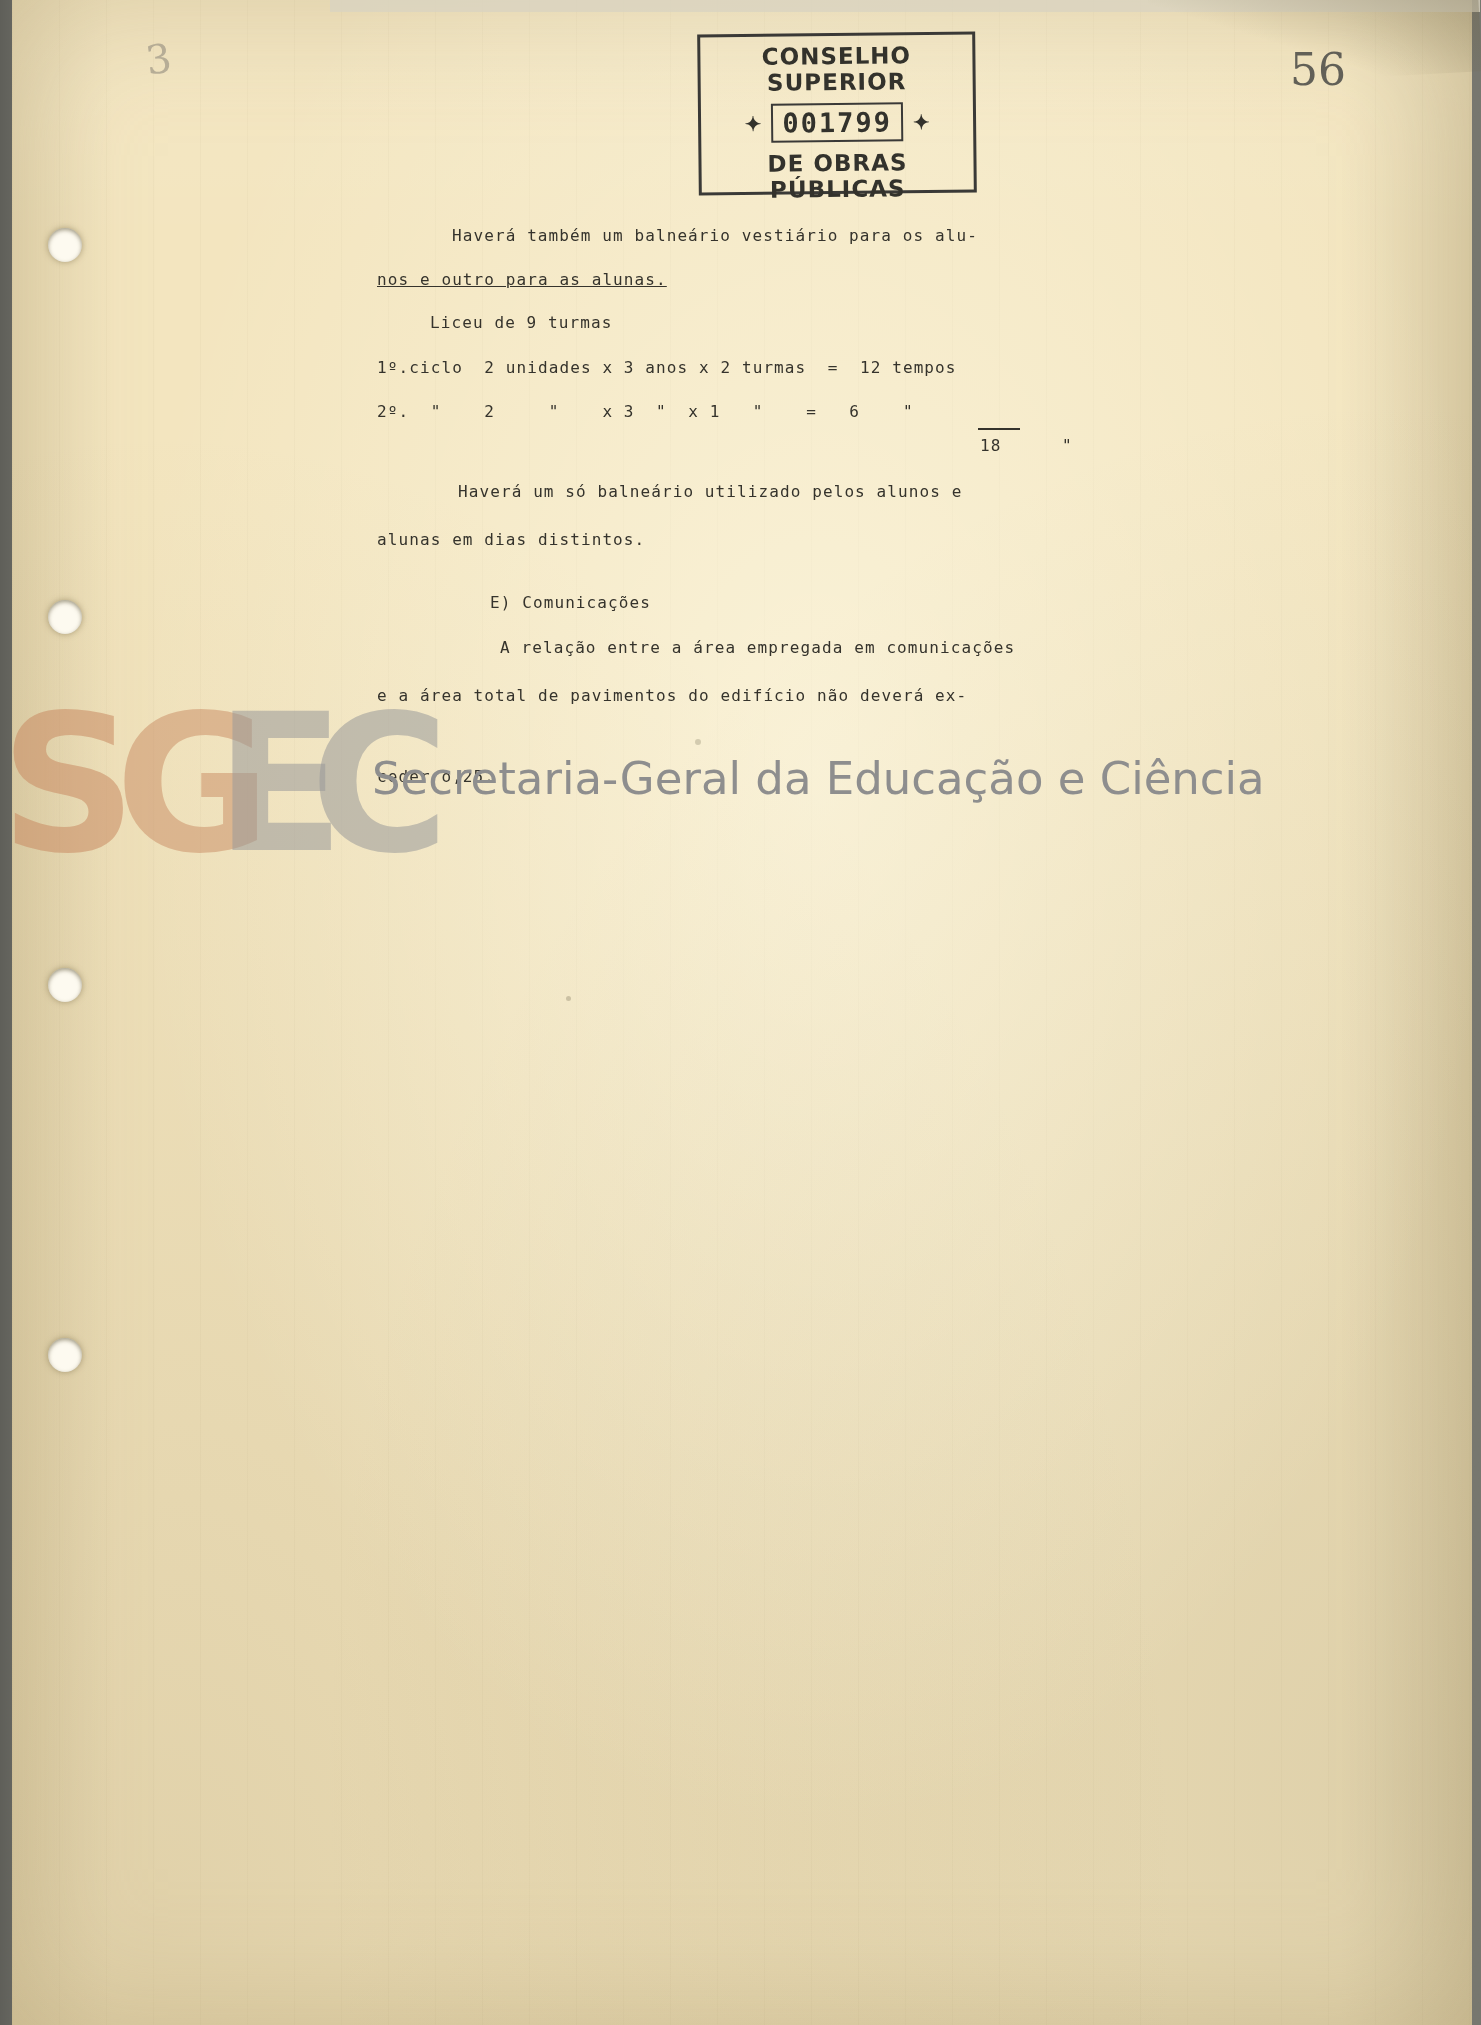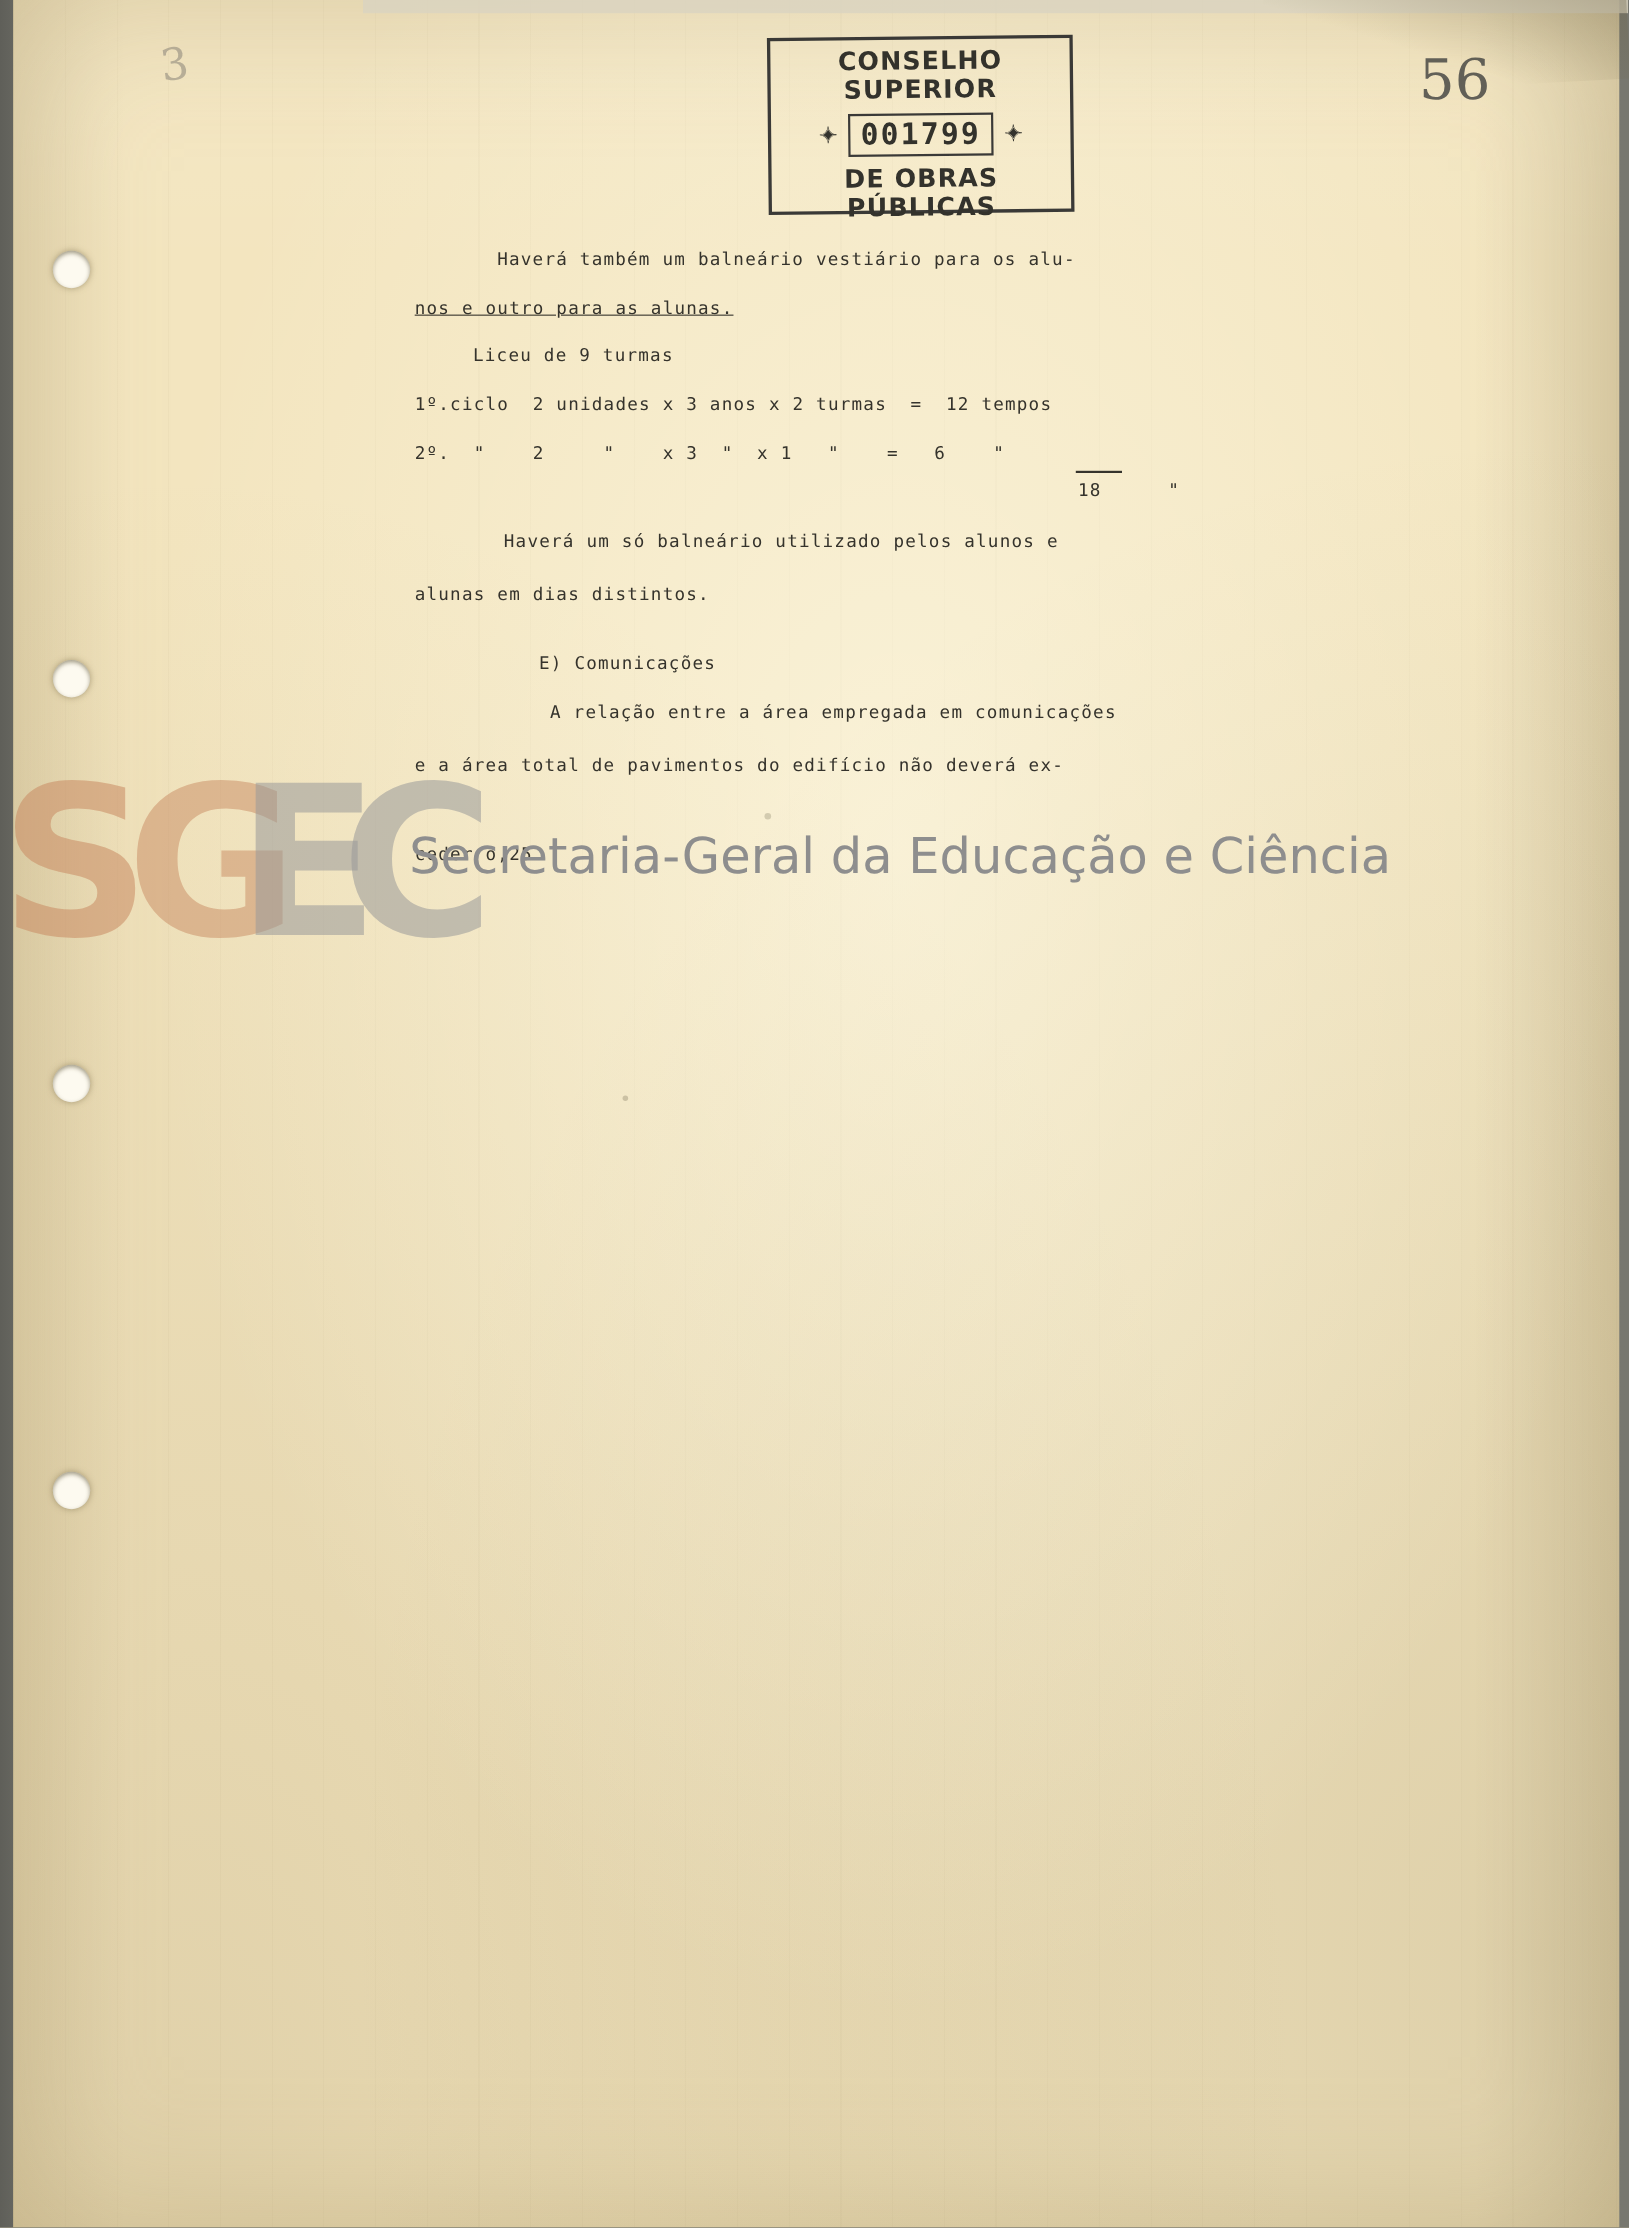--- a/index.html
+++ b/index.html
@@ -130,21 +130,21 @@
   .stamp-star {
     font-size: 20px;
     font-weight: bold;
   }
   
   .page-number {
     position: absolute;
     left: 1290px;
     top: 44px;
     font-family: "DejaVu Serif", serif;
-    font-size: 51px;
+    font-size: 44px;
     color: #4a4a46;
     opacity: 0.85;
   }
   
   .scribble {
     position: absolute;
     left: 150px;
     top: 30px;
     width: 110px;
     height: 110px;

